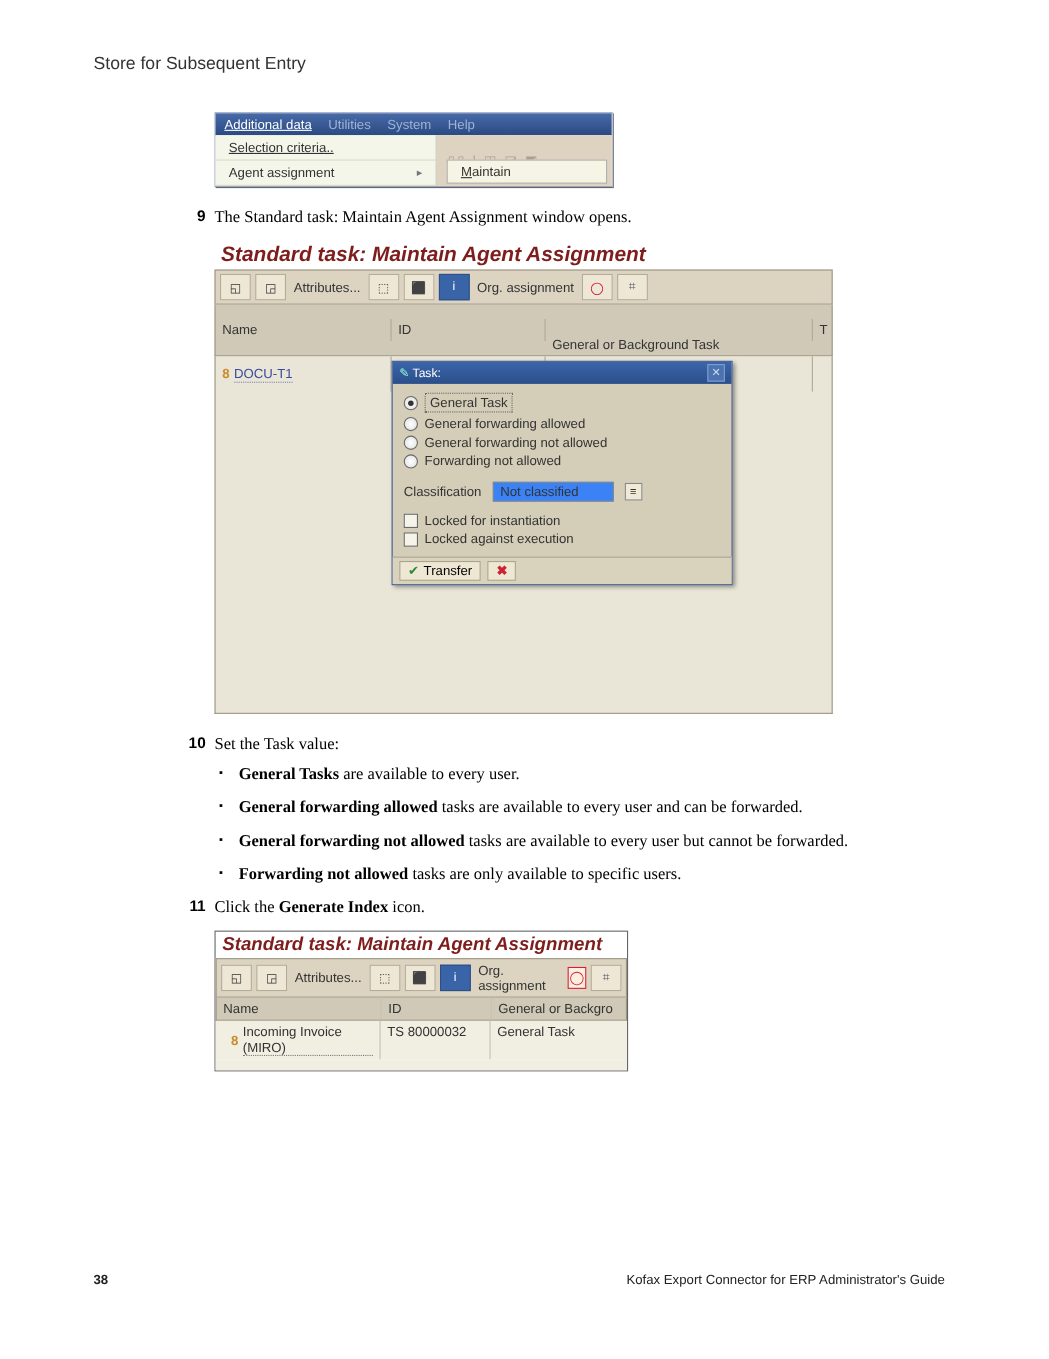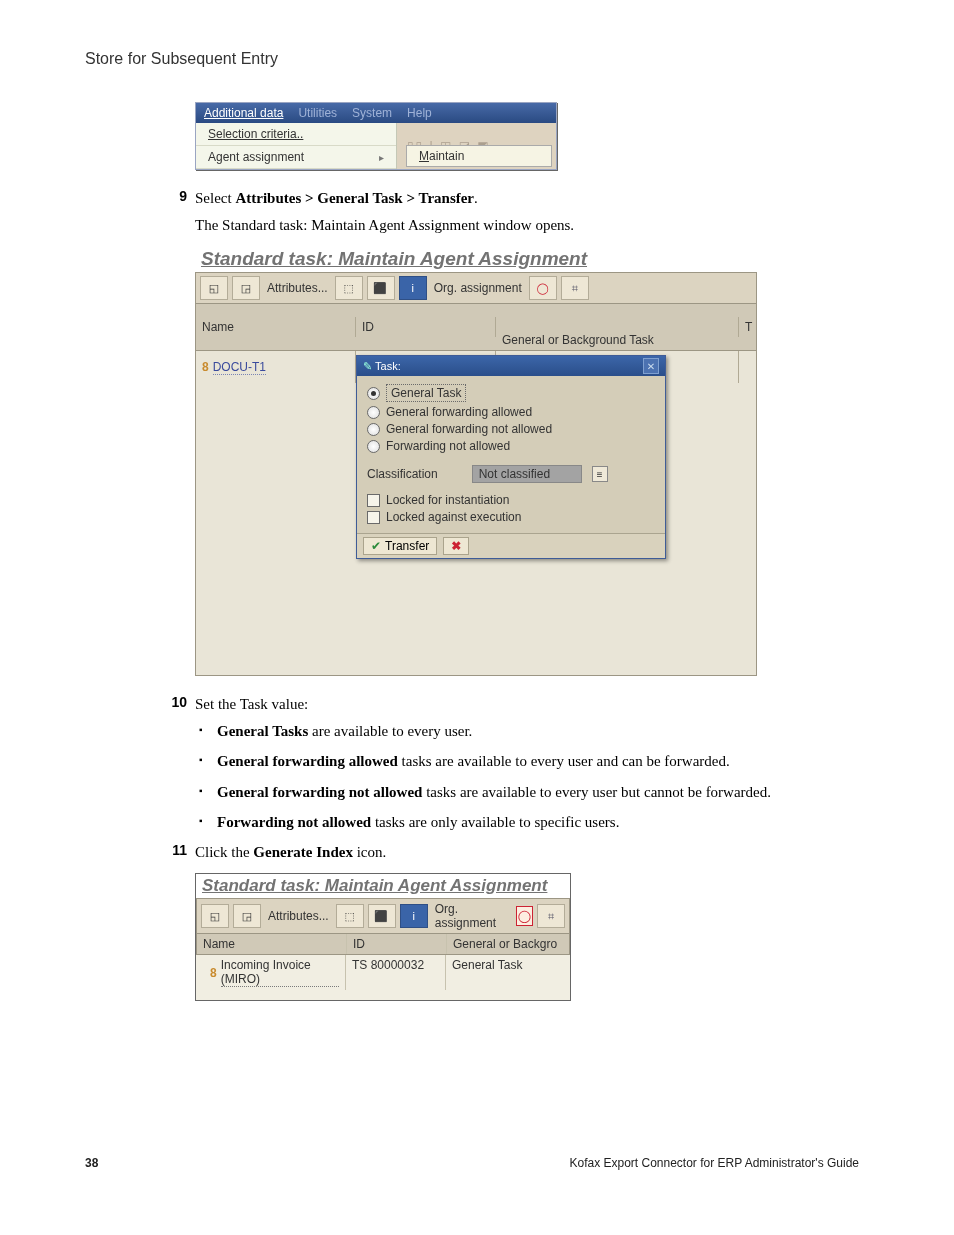--- a/index.html
+++ b/index.html
@@ -114,26 +114,25 @@
     background:#f6f4e4;
     border:1px solid #aaa;
     padding:3px 12px;
     position:relative;
     color:#333;
   }
 
   
   .task-shot { width: 562px; }
   .win-title {
-    color: #737373;
+    color: #7f1d1d;
     font-weight: bold;
     font-style: italic;
     font-size: 19px;
     padding: 2px 6px;
-    text-decoration: underline;
   }
   .toolbar {
     background: #dcd4c1;
     border: 1px solid #9c9684;
     padding: 3px 4px;
     display: flex;
     align-items: center;
     gap: 4px;
     font-size: 12px;
     color: #333;
@@ -236,24 +235,23 @@
   }
   .dotted-box {
     border: 1px dotted #6a6a6a;
     padding: 1px 4px;
   }
   .field-row {
     display:flex; align-items:center; gap:10px;
     margin: 12px 0 10px 0;
   }
   .class-input {
-    background:#a3a3a3; border:1px solid #888; padding:1px 6px;
+    background:#3b82f6; border:1px solid #888; padding:1px 6px;
     min-width:96px; display:inline-block;
     font-size:12px;
-    margin-left:24px;
   }
   .list-icon {
     width:14px;height:14px;border:1px solid #888;
     display:inline-flex;align-items:center;justify-content:center;
     font-size:10px;background:#efe9d8;
   }
   .popup-btns {
     border-top: 1px solid #aaa48f;
     background:#d9d2bd;
     padding: 3px 6px;
@@ -324,23 +322,20 @@
       <div style="position:relative;height:0">
         <div class="menu-sub" style="position:absolute;left:210px;top:-24px;width:120px">
           <span><span style="text-decoration:underline">M</span><span>aintain</span></span>
         </div>
       </div>
     </div>
 
     <div class="step">
       <div class="step-num">9</div>
       <div class="step-body">
-        <p>
-          <span>Select </span><span class="bold">Attributes &gt; General Task &gt; Transfer</span><span>.</span>
-        </p>
         <p>The Standard task: Maintain Agent Assignment window opens.</p>
       </div>
     </div>
 
     <div class="shot task-shot">
       <div class="win-title">Standard task: Maintain Agent Assignment</div>
       <div class="toolbar">
         <span class="tb-btn">◱</span>
         <span class="tb-btn">◲</span>
         <span class="tb-text">Attributes...</span>

